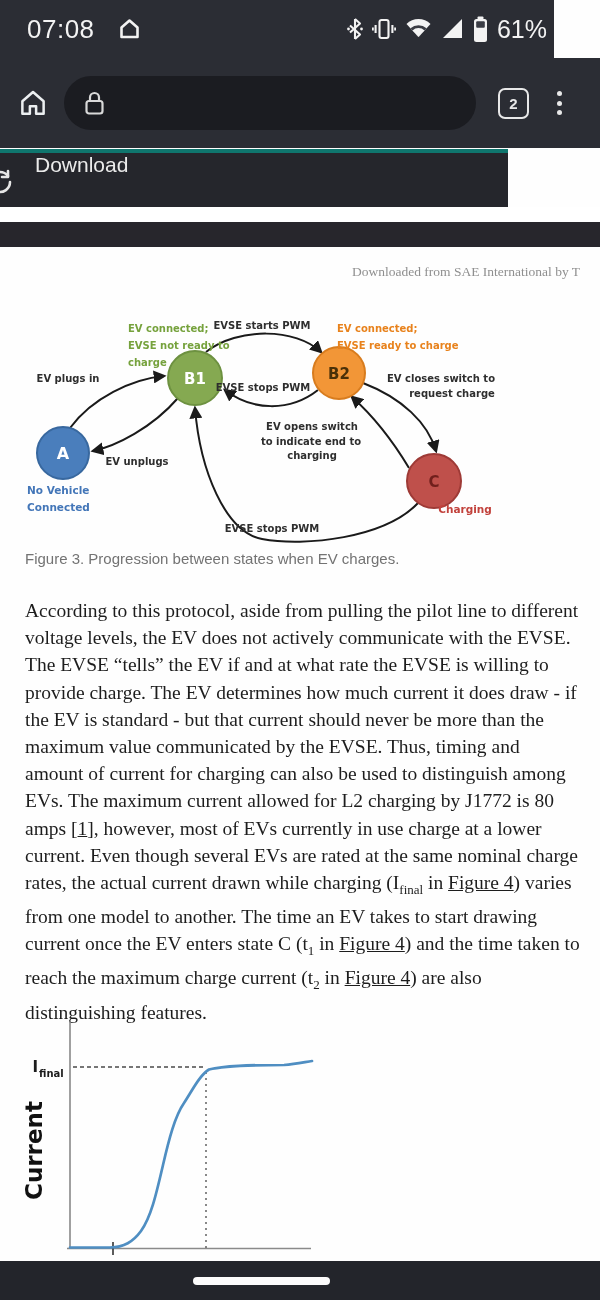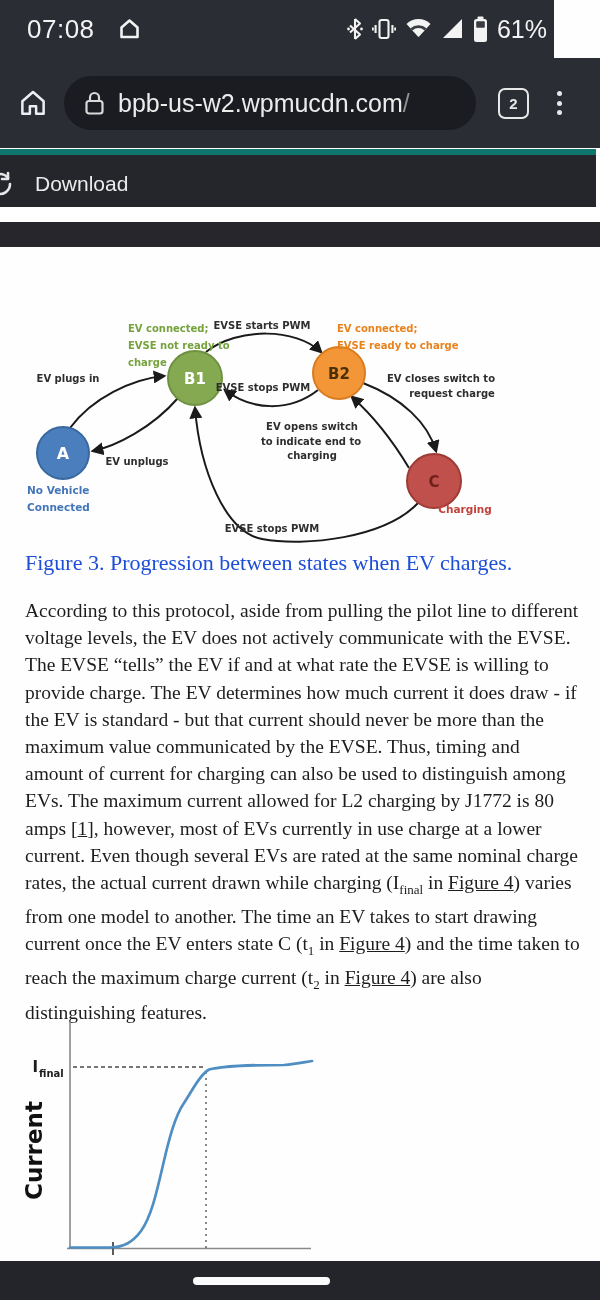--- a/index.html
+++ b/index.html
@@ -20,40 +20,40 @@
             display:flex;align-items:center;overflow:hidden;}
   .lock{margin-left:20px;display:flex;align-items:center;}
   .url-text{margin-left:13px;font-size:25px;color:#ececec;white-space:nowrap;}
   .url-suffix{color:#8f9095;}
   .tab-switcher{margin-left:22px;position:relative;width:27px;height:27px;border:2.6px solid #e8e8e8;
                 border-radius:7px;display:flex;align-items:center;justify-content:center;}
   .tab-count{font-size:15px;font-weight:700;color:#e8e8e8;}
   .menu-dots{margin-left:24px;display:flex;flex-direction:column;gap:4.5px;padding:4px;}
   .menu-dots i{width:5px;height:5px;border-radius:50%;background:#e8e8e8;}
   
-  .dl-bar{position:absolute;left:0;top:149px;width:596px;height:58px;background:#25262c;
-          border-top:6px solid #0f766e;display:flex;align-items:center;overflow:hidden;}
+  .dl-bar{position:absolute;left:0;top:149px;width:508px;height:58px;background:#25262c;
+          border-top:4px solid #0f766e;display:flex;align-items:flex-start;overflow:hidden;}
   .dl-icon{position:absolute;left:-14px;top:15px;}
   .dl-label{margin-left:35px;font-size:21px;color:#ebebeb;}
   .white-strip{position:absolute;left:0;top:207px;width:600px;height:15px;background:#fff;}
   .pdf-band{position:absolute;left:0;top:222px;width:600px;height:25px;background:#27262c;}
   
   .page{position:absolute;left:0;top:247px;width:600px;height:1014px;background:#fefefe;}
   .sae-note{position:absolute;left:352px;top:17px;font-family:"Liberation Serif",serif;
             font-size:13.5px;color:#8f8f8f;white-space:nowrap;}
   .fig3{position:absolute;left:0;top:48px;}
   .fig3 text{font-family:"DejaVu Sans","Liberation Sans",sans-serif;}
   .t-lbl{font-size:10px;font-weight:600;fill:#2e2e2e;}
   .t-green{font-size:10px;font-weight:700;fill:#76a23d;}
   .t-orange{font-size:10px;font-weight:700;fill:#e8821c;}
   .t-blue{font-size:10.5px;font-weight:700;fill:#4376b8;}
   .t-red{font-size:10.5px;font-weight:700;fill:#c2423c;}
   .t-node{font-weight:700;}
-  .caption{position:absolute;left:25px;top:303px;font-family:Liberation Serif, serif;
-           font-size:22px;color:#1d4ed8;}
+  .caption{position:absolute;left:25px;top:303px;font-family:Liberation Sans, sans-serif;
+           font-size:15px;color:#737373;}
   .body-par{position:absolute;left:25px;top:350px;width:557px;font-family:"Liberation Serif",serif;
             font-size:19.5px;line-height:27.2px;color:#1d1d1d;text-align:left;}
   .body-par .plink{text-decoration:underline;}
   .body-par sub{font-size:13px;}
   .fig4{position:absolute;left:0;top:768px;}
   
   .nav-bar{position:absolute;left:0;top:1261px;width:600px;height:39px;background:#23252b;}
   .nav-pill{position:absolute;left:193px;top:16px;width:137px;height:8px;border-radius:5px;background:#fbfbfb;}
 </style>
 </head>
@@ -104,21 +104,20 @@
           <path d="M12 3.2 L20.5 10.6 V20.5 H14.5 V14.5 H9.5 V20.5 H3.5 V10.6 Z" fill="none" stroke="#eceff1" stroke-width="2" stroke-linejoin="round"></path>
         </svg>
     </span>
     <div class="url-pill">
       <span class="lock">
         <svg width="21" height="26" viewBox="0 0 21 26">
             <rect x="2.5" y="11" width="16" height="12.5" rx="2.5" fill="none" stroke="#d9d9d9" stroke-width="2.2"></rect>
             <path d="M6 11 V7.5 A4.5 4.5 0 0 1 15 7.5 V11" fill="none" stroke="#d9d9d9" stroke-width="2.2"></path>
           </svg>
       </span>
-      <span class="url-text"><span>bpb-us-w2.wpmucdn.com</span><span class="url-suffix">/</span></span>
     </div>
     <div class="tab-switcher">
       <span class="tab-count">2</span>
     </div>
     <div class="menu-dots">
         <i></i>
         <i></i>
         <i></i>
       </div>
   </div>
@@ -130,20 +129,21 @@
           <path d="M22 3 L22 9 L16 9" fill="none" stroke="#e6e6e6" stroke-width="2.6" stroke-linecap="round" stroke-linejoin="round"></path>
         </svg>
     </span>
     <span class="dl-label">Download</span>
   </div>
   <div class="white-strip"></div>
   <div class="pdf-band"></div>
 
   <div class="page">
 
+    <div class="sae-note">Downloaded from SAE International by T</div>
 
     <svg class="fig3" width="600" height="255" viewBox="0 0 600 255">
       <defs>
         <marker id="arr" viewBox="0 0 10 10" refX="8" refY="5" markerWidth="6.5" markerHeight="6.5" orient="auto-start-reverse">
           <path d="M0,0 L10,5 L0,10 z" fill="#1a1a1a"></path>
         </marker>
       </defs>
 
       <path d="M 70,133 C 92,103 132,84 164,81" fill="none" stroke="#1a1a1a" stroke-width="2" marker-end="url(#arr)"></path>
       <path d="M 178,103 C 152,133 116,151 93,156" fill="none" stroke="#1a1a1a" stroke-width="2" marker-end="url(#arr)"></path>

